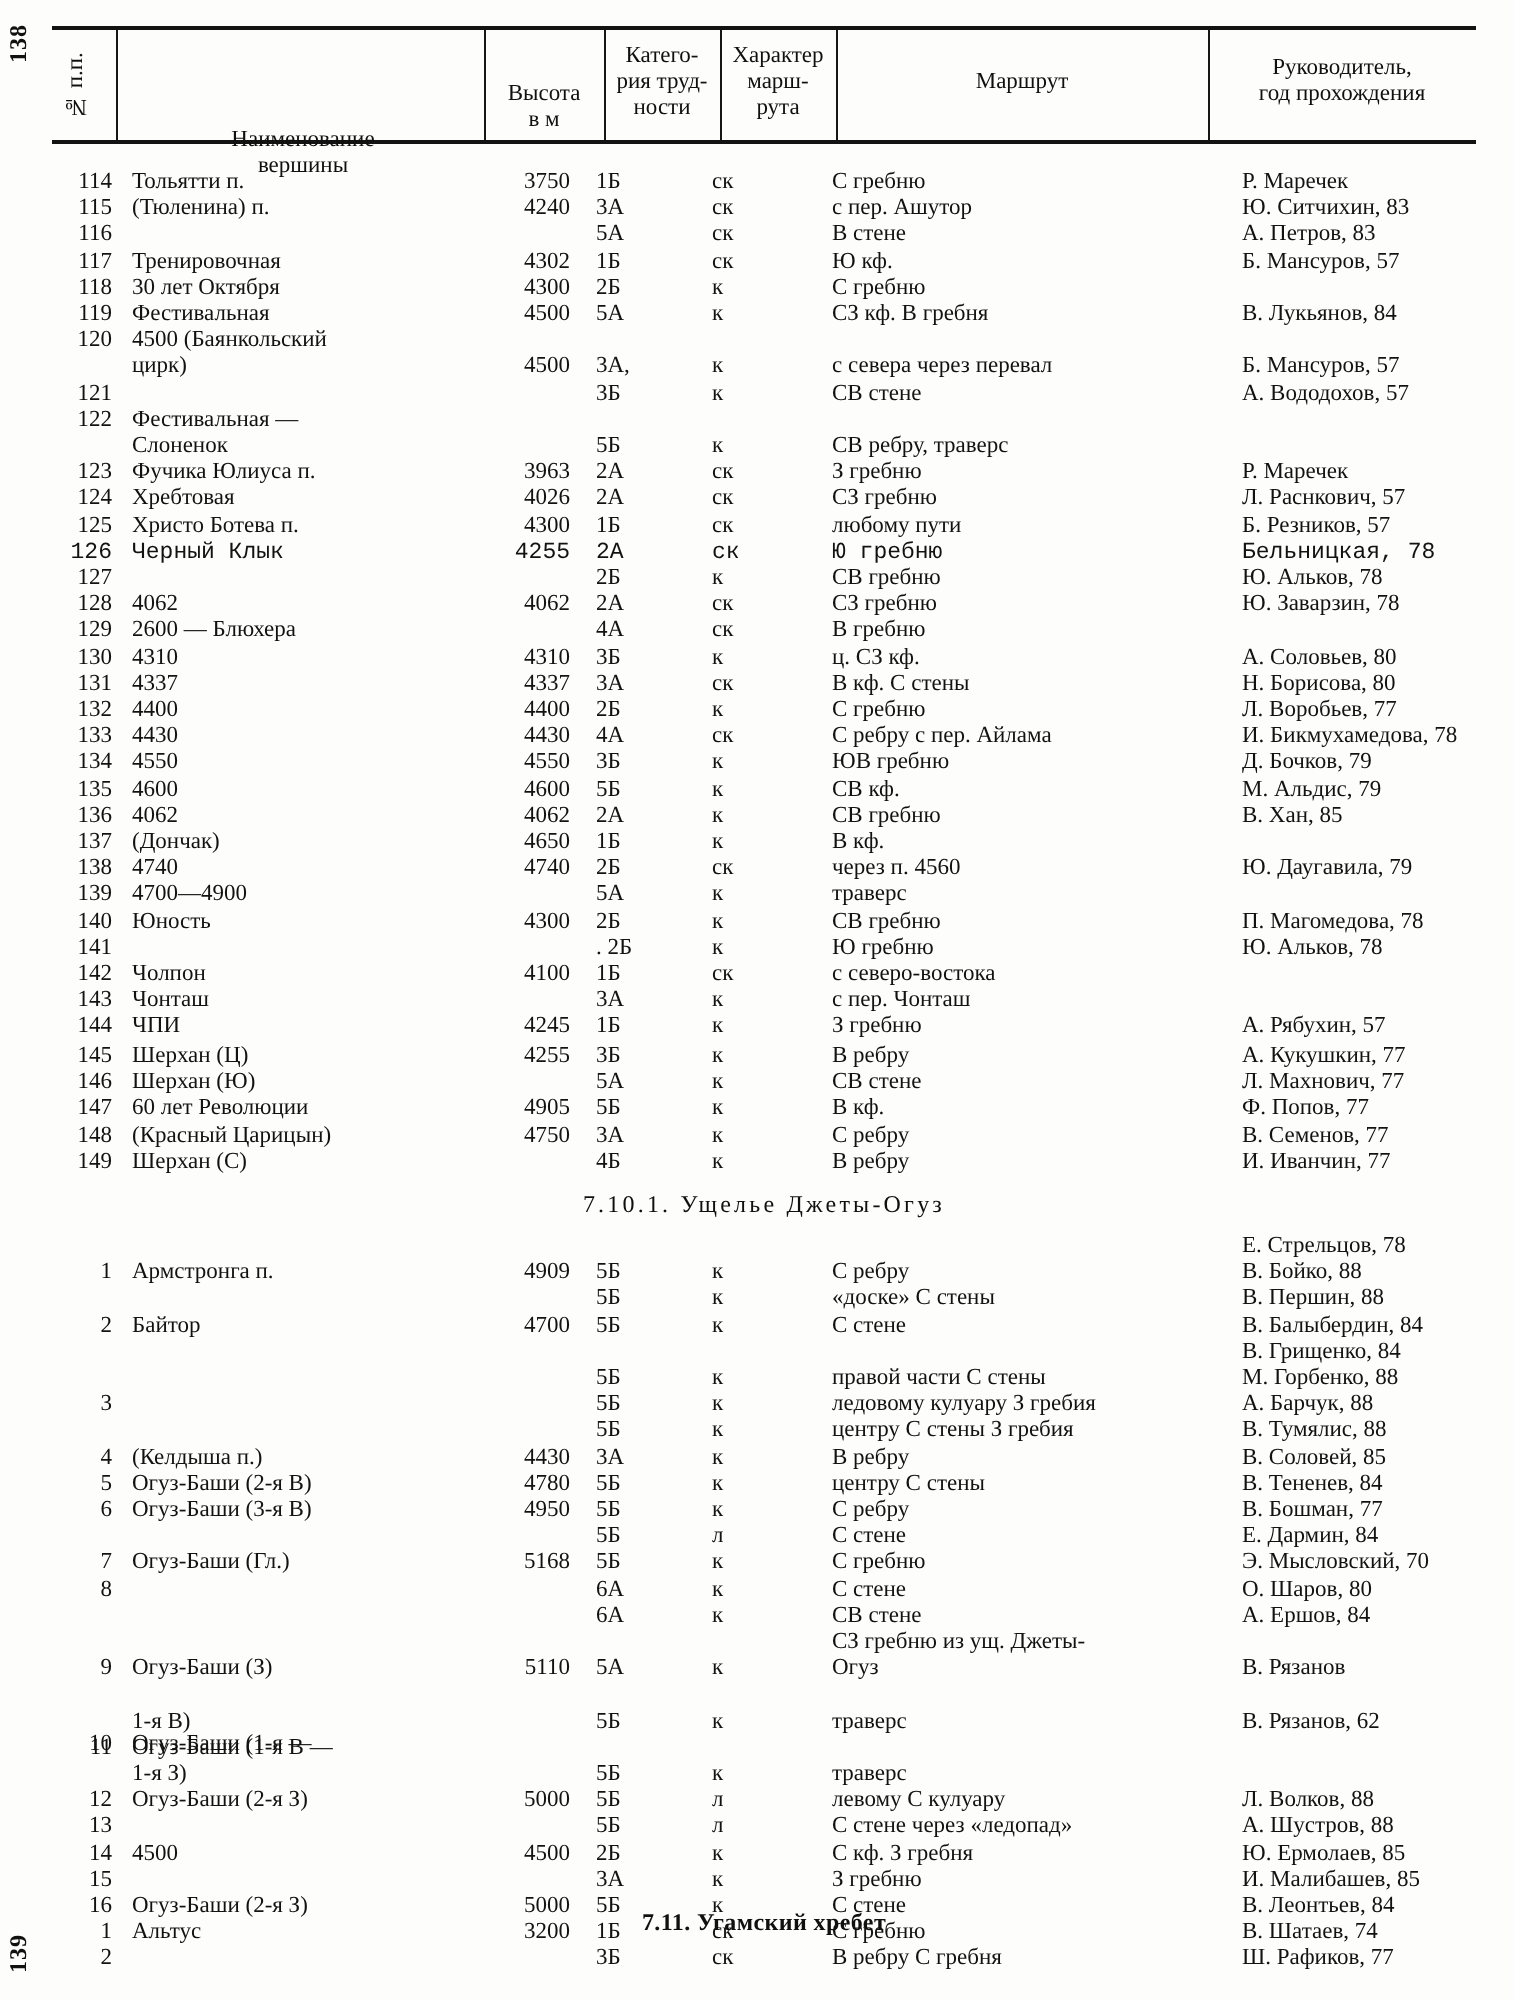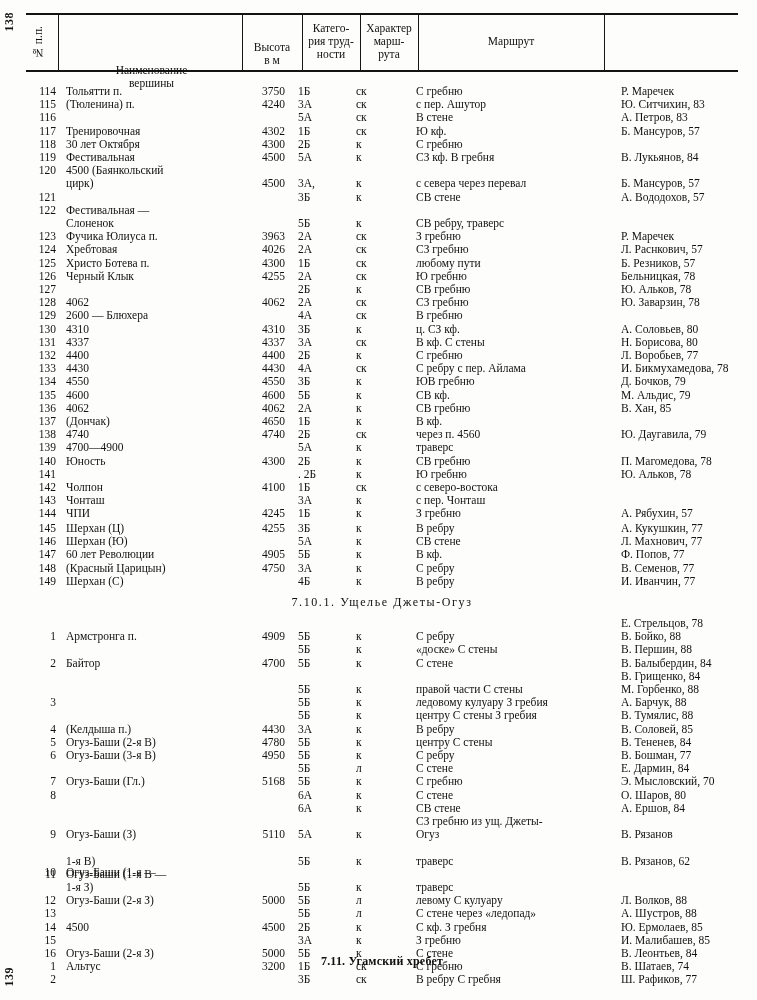--- a/index.html
+++ b/index.html
@@ -156,20 +156,24 @@
   </div>
 
   <div class="hcell" style="left:361px; top:22px; width:56px;">
     <div>Характер</div>
     <div>марш-</div>
     <div>рута</div>
   </div>
 
   <div class="hcell" style="left:419px; top:35px; width:184px;">Маршрут</div>
 
+  <div class="hcell" style="left:606px; top:28px; width:130px;">
+    <div>Руководитель,</div>
+    <div>год прохождения</div>
+  </div>
 
   <div id="table-body" class="tbl" style="top:0;">
       <div class="row" style="top: 85px;">
         <div class="c c-num">114</div>
         <div class="c c-name">Тольятти п.</div>
         <div class="c c-alt">3750</div>
         <div class="c c-cat">1Б</div>
         <div class="c c-char">ск</div>
         <div class="c c-route">С гребню</div>
         <div class="c c-leader">Р. Маречек</div>
@@ -265,21 +269,21 @@
       </div>
       <div class="row" style="top: 256.6px;">
         <div class="c c-num">125</div>
         <div class="c c-name">Христо Ботева п.</div>
         <div class="c c-alt">4300</div>
         <div class="c c-cat">1Б</div>
         <div class="c c-char">ск</div>
         <div class="c c-route">любому пути</div>
         <div class="c c-leader">Б. Резников, 57</div>
       </div>
-      <div class="row" style="top: 269.8px;">
+      <div class="row" style="top: 269.8px; font-family: Liberation Mono, monospace;">
         <div class="c c-num">126</div>
         <div class="c c-name">Черный Клык</div>
         <div class="c c-alt">4255</div>
         <div class="c c-cat">2А</div>
         <div class="c c-char">ск</div>
         <div class="c c-route">Ю гребню</div>
         <div class="c c-leader">Бельницкая, 78</div>
       </div>
       <div class="row" style="top: 283px;">
         <div class="c c-num">127</div>

